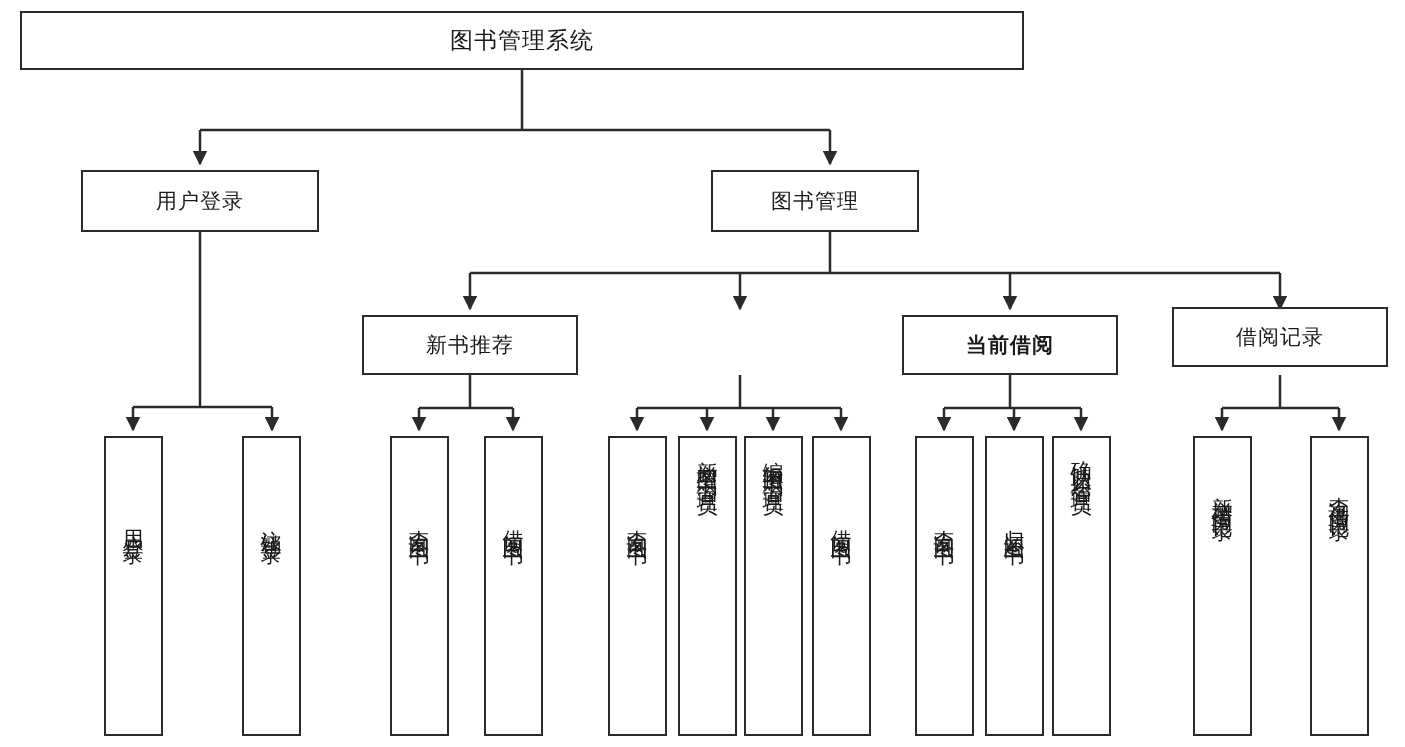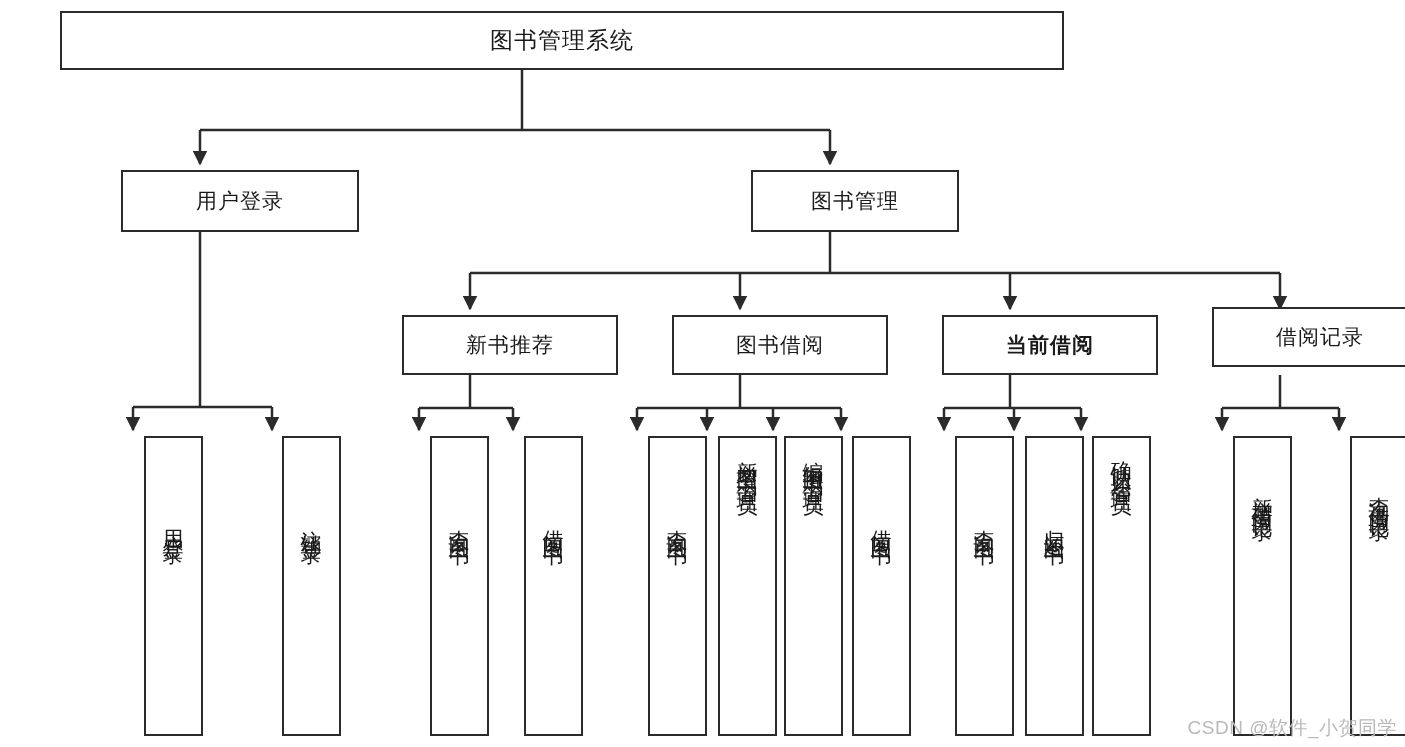--- a/index.html
+++ b/index.html
@@ -26,21 +26,20 @@
   .node {
     position: absolute;
     box-sizing: border-box;
     border: 2.5px solid #2b2b2b;
     background: #ffffff;
     color: #1a1a1a;
     display: flex;
     align-items: center;
     justify-content: center;
     z-index: 2;
-    margin-left: 40px;
   }
   .node.root {
     font-size: 23px;
   }
   .node.tier2 {
     font-size: 21px;
   }
   .node.tier3 {
     font-size: 21px;
   }
@@ -135,23 +134,20 @@
   <div class="node tier2" style="left:81px; top:170px; width:238px; height:62px;">
     <span class="hlabel">用户登录</span>
   </div>
   <div class="node tier2" style="left:711px; top:170px; width:208px; height:62px;">
     <span class="hlabel">图书管理</span>
   </div>
 
   <div class="node tier3" style="left:362px; top:315px; width:216px; height:60px;">
     <span class="hlabel">新书推荐</span>
   </div>
-  <div class="node tier3" style="left:632px; top:315px; width:216px; height:60px;">
-    <span class="hlabel">图书借阅</span>
-  </div>
   <div class="node tier3" style="left:902px; top:315px; width:216px; height:60px;font-weight:bold;">
     <span class="hlabel">当前借阅</span>
   </div>
   <div class="node tier3" style="left:1172px; top:307px; width:216px; height:60px;">
     <span class="hlabel">借阅记录</span>
   </div>
 
   <div class="node leaf" style="left:104px; top:436px; width:59px; height:300px; padding-top:75px;">
     <span class="vlabel">用户登录</span>
   </div>
@@ -189,15 +185,14 @@
     <span class="vlabel">确认归还（管理员）</span>
   </div>
 
   <div class="node leaf" style="left:1193px; top:436px; width:59px; height:300px; padding-top:42px;">
     <span class="vlabel">新增借阅记录</span>
   </div>
   <div class="node leaf" style="left:1310px; top:436px; width:59px; height:300px; padding-top:42px;">
     <span class="vlabel">查询借阅记录</span>
   </div>
 
-  <div id="watermark">CSDN @软件_小贺同学</div>
 
 </div>
 
 </body></html>

